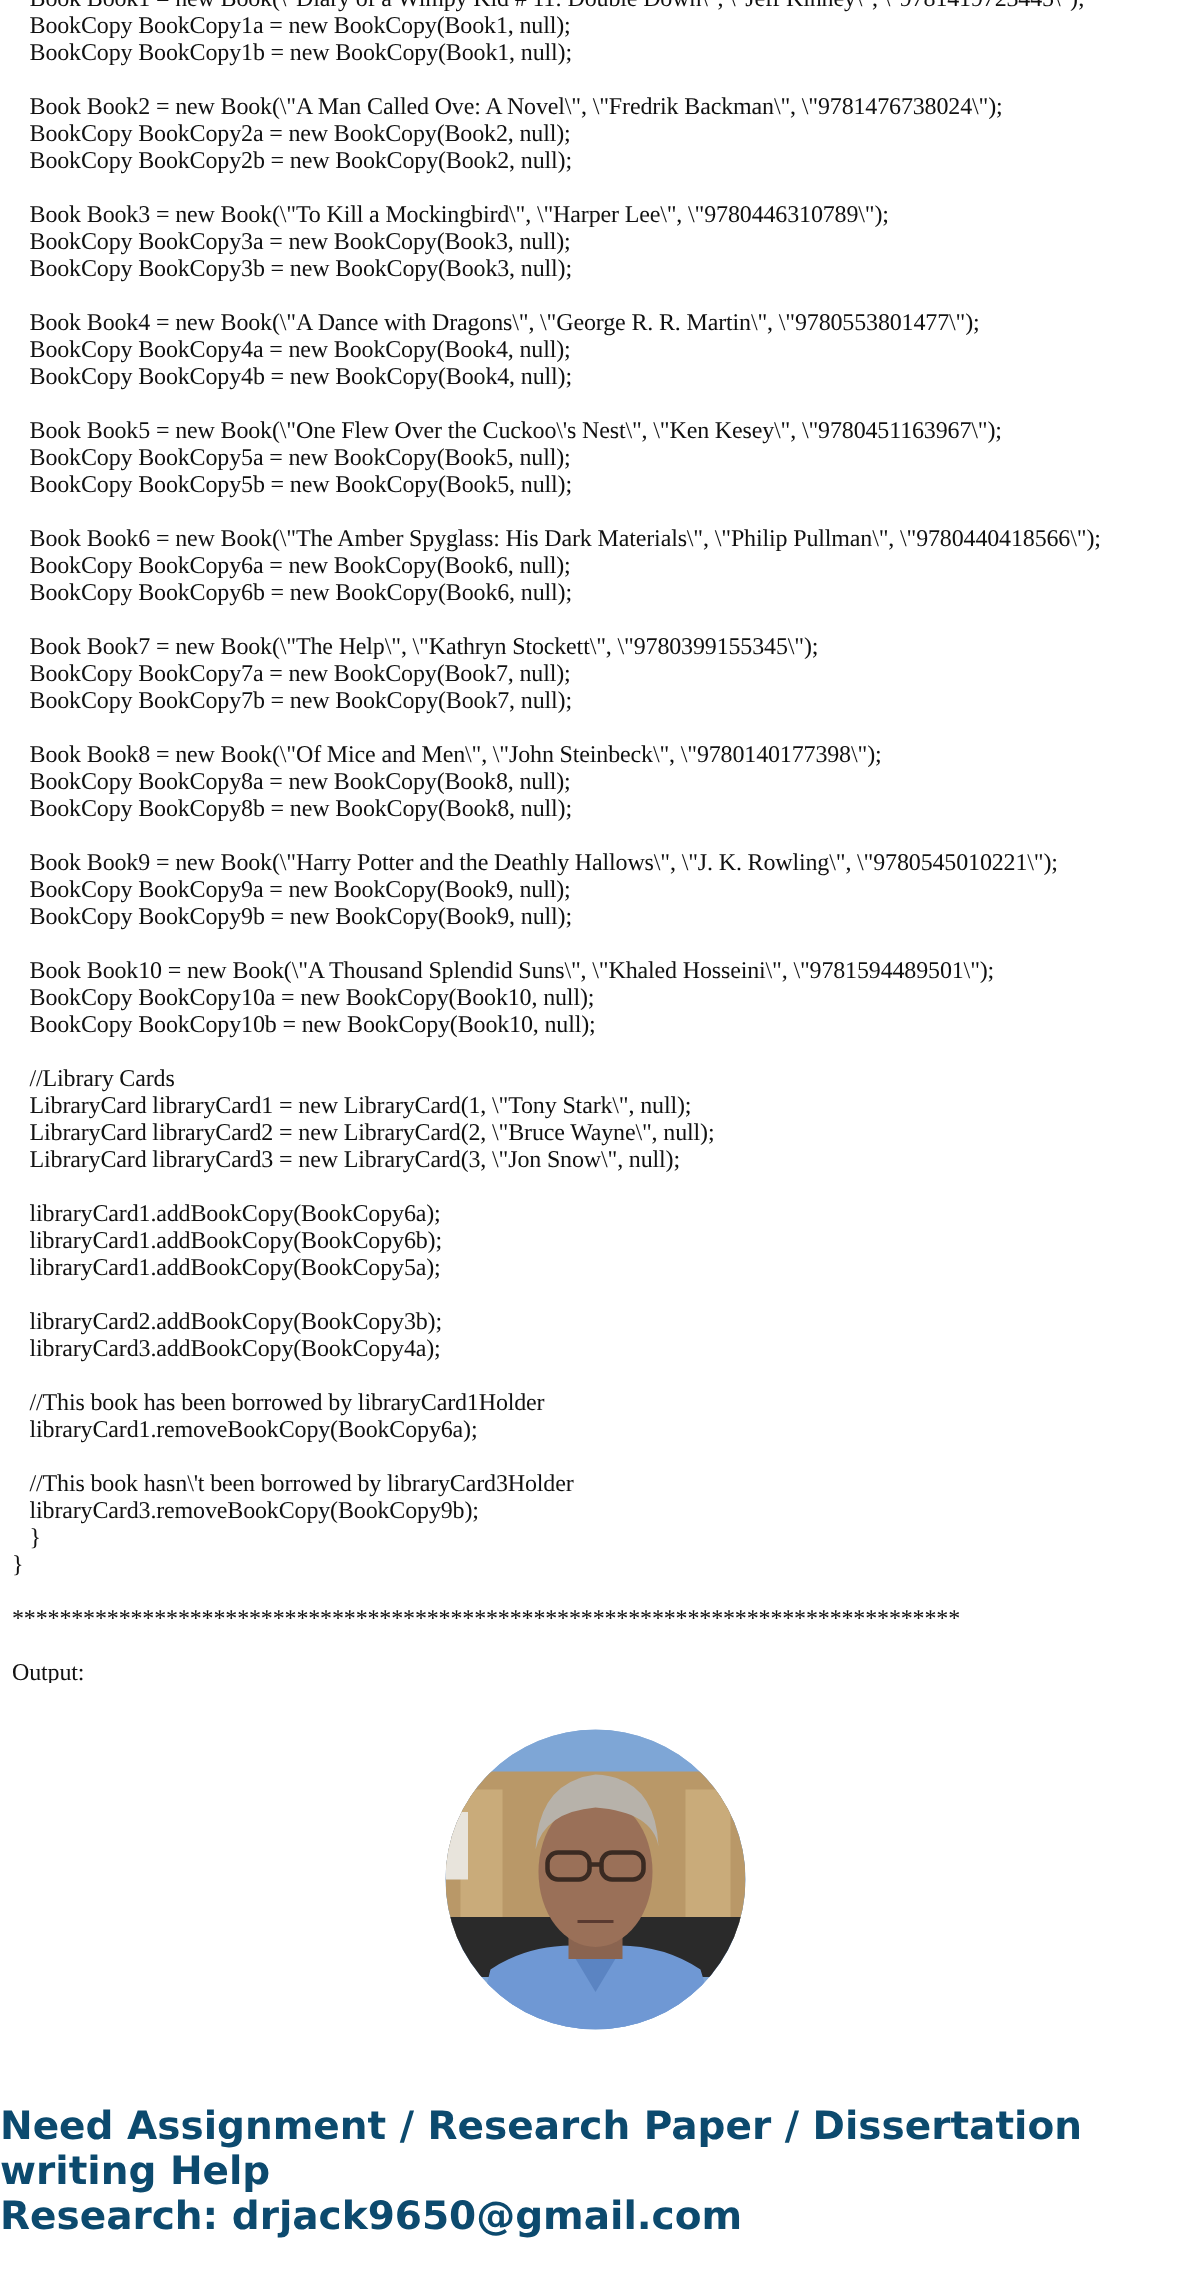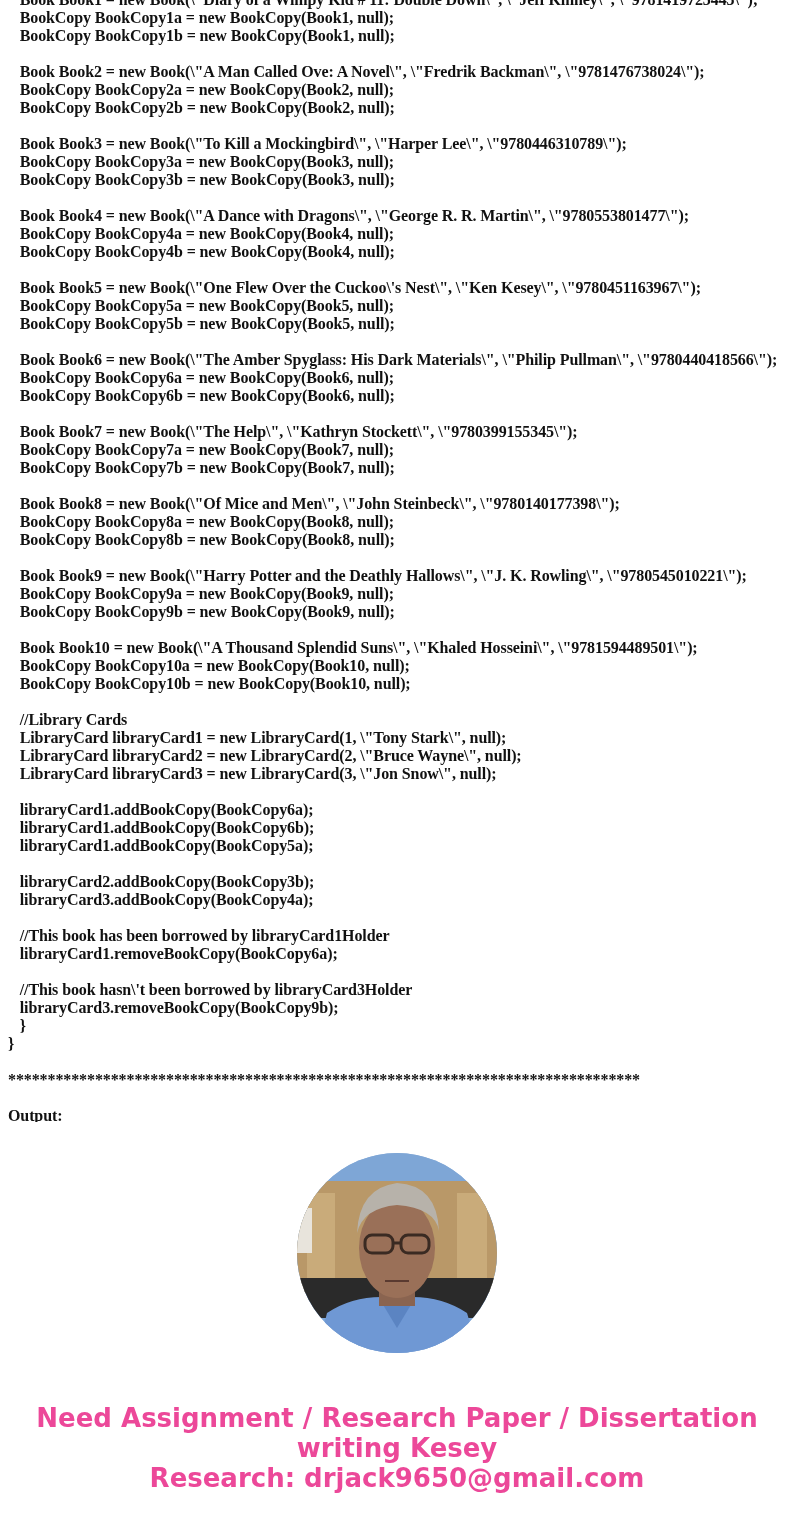--- a/index.html
+++ b/index.html
@@ -14,21 +14,20 @@
       overflow: hidden;
       color: #111111;
     }
     .doc-clip {
       position: absolute;
       left: 0;
       top: 0;
       width: 794px;
       height: 1122px;
       overflow: hidden;
-      font-weight: bold;
     }
     .code {
       position: absolute;
       left: 8px;
       top: -9px;
       font-family: "Liberation Serif", serif;
       font-size: 16px;
       line-height: 18px;
       white-space: pre;
       letter-spacing: -0.1px;
@@ -48,26 +47,25 @@
       background: #8fb0d9;
     }
     .avatar svg {
       display: block;
     }
     .promo {
       position: absolute;
       left: 0;
       top: 1403px;
       width: 794px;
-      text-align: center;
       font-family: "DejaVu Sans", sans-serif;
       font-weight: bold;
       font-size: 26px;
       line-height: 30px;
-      color: #ec4899;
+      color: #0c4a6e;
     }
     .promo span {
       display: block;
     }
   </style>
 </head>
 <body>
 
 <div class="doc-clip">
   <div class="code" id="code-block"><span class="line">   Book Book1 = new Book(\"Diary of a Wimpy Kid # 11: Double Down\", \"Jeff Kinney\", \"9781419723445\");</span><span class="line">   BookCopy BookCopy1a = new BookCopy(Book1, null);</span><span class="line">   BookCopy BookCopy1b = new BookCopy(Book1, null);</span><span class="line">&nbsp;</span><span class="line">   Book Book2 = new Book(\"A Man Called Ove: A Novel\", \"Fredrik Backman\", \"9781476738024\");</span><span class="line">   BookCopy BookCopy2a = new BookCopy(Book2, null);</span><span class="line">   BookCopy BookCopy2b = new BookCopy(Book2, null);</span><span class="line">&nbsp;</span><span class="line">   Book Book3 = new Book(\"To Kill a Mockingbird\", \"Harper Lee\", \"9780446310789\");</span><span class="line">   BookCopy BookCopy3a = new BookCopy(Book3, null);</span><span class="line">   BookCopy BookCopy3b = new BookCopy(Book3, null);</span><span class="line">&nbsp;</span><span class="line">   Book Book4 = new Book(\"A Dance with Dragons\", \"George R. R. Martin\", \"9780553801477\");</span><span class="line">   BookCopy BookCopy4a = new BookCopy(Book4, null);</span><span class="line">   BookCopy BookCopy4b = new BookCopy(Book4, null);</span><span class="line">&nbsp;</span><span class="line">   Book Book5 = new Book(\"One Flew Over the Cuckoo\'s Nest\", \"Ken Kesey\", \"9780451163967\");</span><span class="line">   BookCopy BookCopy5a = new BookCopy(Book5, null);</span><span class="line">   BookCopy BookCopy5b = new BookCopy(Book5, null);</span><span class="line">&nbsp;</span><span class="line">   Book Book6 = new Book(\"The Amber Spyglass: His Dark Materials\", \"Philip Pullman\", \"9780440418566\");</span><span class="line">   BookCopy BookCopy6a = new BookCopy(Book6, null);</span><span class="line">   BookCopy BookCopy6b = new BookCopy(Book6, null);</span><span class="line">&nbsp;</span><span class="line">   Book Book7 = new Book(\"The Help\", \"Kathryn Stockett\", \"9780399155345\");</span><span class="line">   BookCopy BookCopy7a = new BookCopy(Book7, null);</span><span class="line">   BookCopy BookCopy7b = new BookCopy(Book7, null);</span><span class="line">&nbsp;</span><span class="line">   Book Book8 = new Book(\"Of Mice and Men\", \"John Steinbeck\", \"9780140177398\");</span><span class="line">   BookCopy BookCopy8a = new BookCopy(Book8, null);</span><span class="line">   BookCopy BookCopy8b = new BookCopy(Book8, null);</span><span class="line">&nbsp;</span><span class="line">   Book Book9 = new Book(\"Harry Potter and the Deathly Hallows\", \"J. K. Rowling\", \"9780545010221\");</span><span class="line">   BookCopy BookCopy9a = new BookCopy(Book9, null);</span><span class="line">   BookCopy BookCopy9b = new BookCopy(Book9, null);</span><span class="line">&nbsp;</span><span class="line">   Book Book10 = new Book(\"A Thousand Splendid Suns\", \"Khaled Hosseini\", \"9781594489501\");</span><span class="line">   BookCopy BookCopy10a = new BookCopy(Book10, null);</span><span class="line">   BookCopy BookCopy10b = new BookCopy(Book10, null);</span><span class="line">&nbsp;</span><span class="line">   //Library Cards</span><span class="line">   LibraryCard libraryCard1 = new LibraryCard(1, \"Tony Stark\", null);</span><span class="line">   LibraryCard libraryCard2 = new LibraryCard(2, \"Bruce Wayne\", null);</span><span class="line">   LibraryCard libraryCard3 = new LibraryCard(3, \"Jon Snow\", null);</span><span class="line">&nbsp;</span><span class="line">   libraryCard1.addBookCopy(BookCopy6a);</span><span class="line">   libraryCard1.addBookCopy(BookCopy6b);</span><span class="line">   libraryCard1.addBookCopy(BookCopy5a);</span><span class="line">&nbsp;</span><span class="line">   libraryCard2.addBookCopy(BookCopy3b);</span><span class="line">   libraryCard3.addBookCopy(BookCopy4a);</span><span class="line">&nbsp;</span><span class="line">   //This book has been borrowed by libraryCard1Holder</span><span class="line">   libraryCard1.removeBookCopy(BookCopy6a);</span><span class="line">&nbsp;</span><span class="line">   //This book hasn\'t been borrowed by libraryCard3Holder</span><span class="line">   libraryCard3.removeBookCopy(BookCopy9b);</span><span class="line">   }</span><span class="line">}</span><span class="line">&nbsp;</span><span class="line">********************************************************************************</span><span class="line">&nbsp;</span><span class="line">Output:</span></div>
@@ -97,15 +95,15 @@
     <rect x="68" y="82" width="28" height="18" rx="7" fill="none" stroke="#3a2a22" stroke-width="3"></rect>
     <rect x="104" y="82" width="28" height="18" rx="7" fill="none" stroke="#3a2a22" stroke-width="3"></rect>
     <line x1="96" y1="90" x2="104" y2="90" stroke="#3a2a22" stroke-width="3"></line>
 
     <line x1="88" y1="128" x2="112" y2="128" stroke="#5a3a30" stroke-width="2"></line>
   </svg>
 </div>
 
 <div class="promo">
   <span>Need Assignment / Research Paper / Dissertation</span>
-  <span>writing Kesey</span>
+  <span>writing Help</span>
   <span>Research: drjack9650@gmail.com</span>
 </div>
 
 </body></html>

